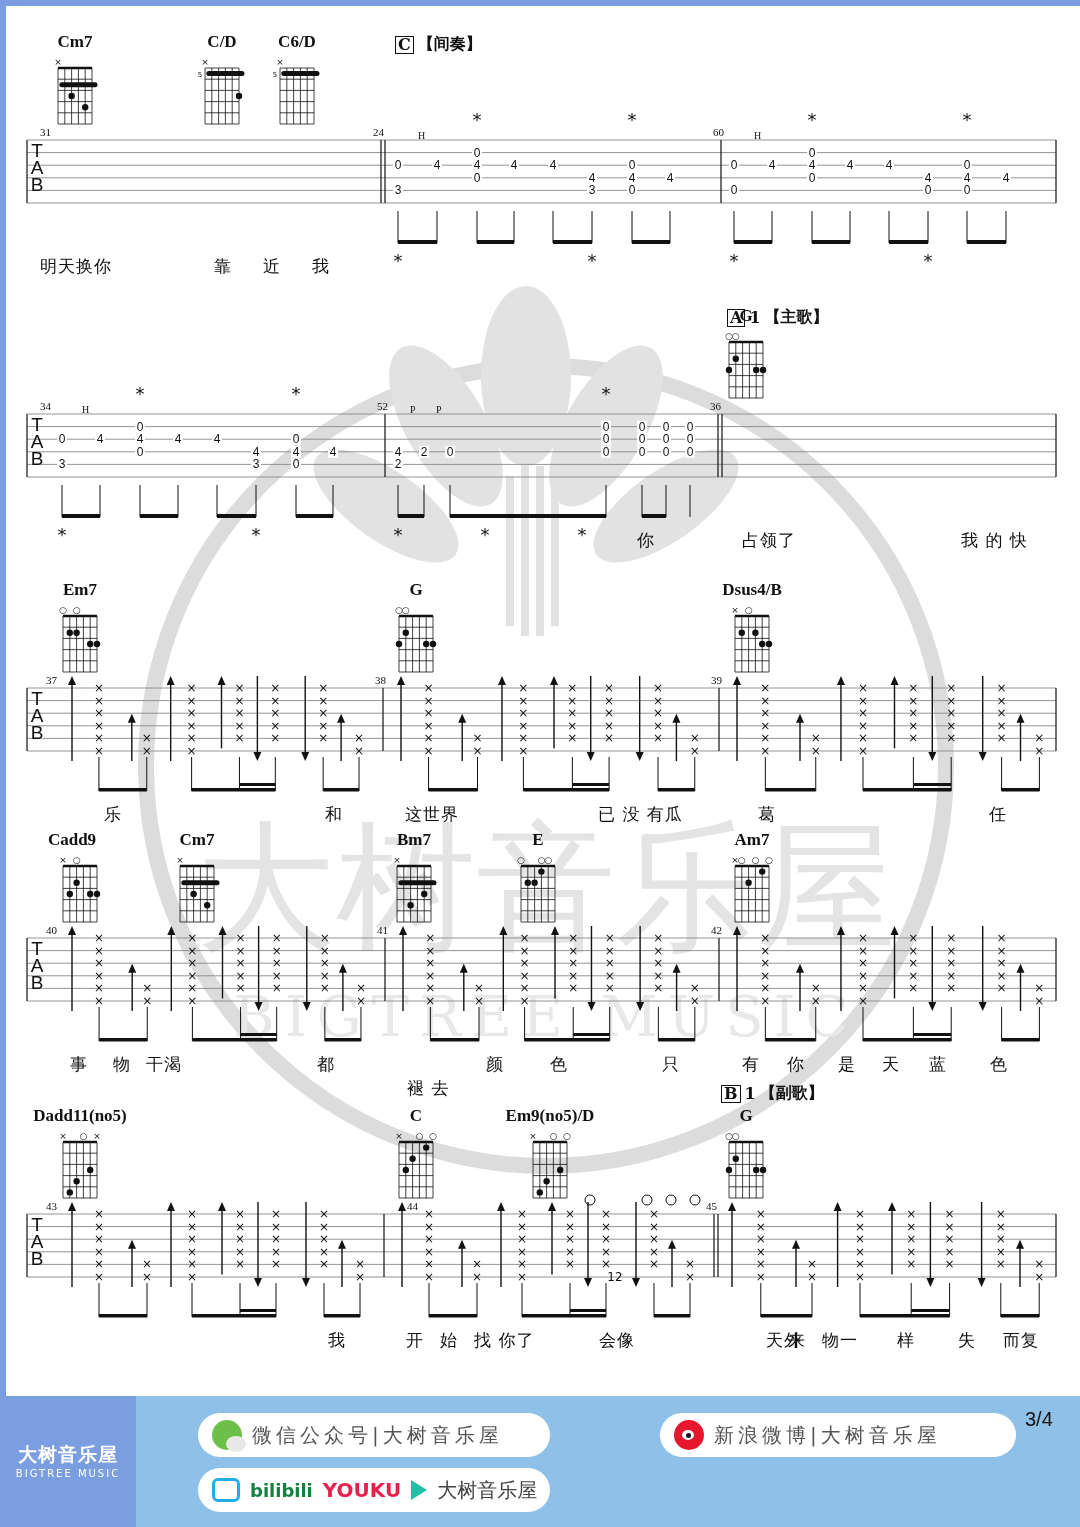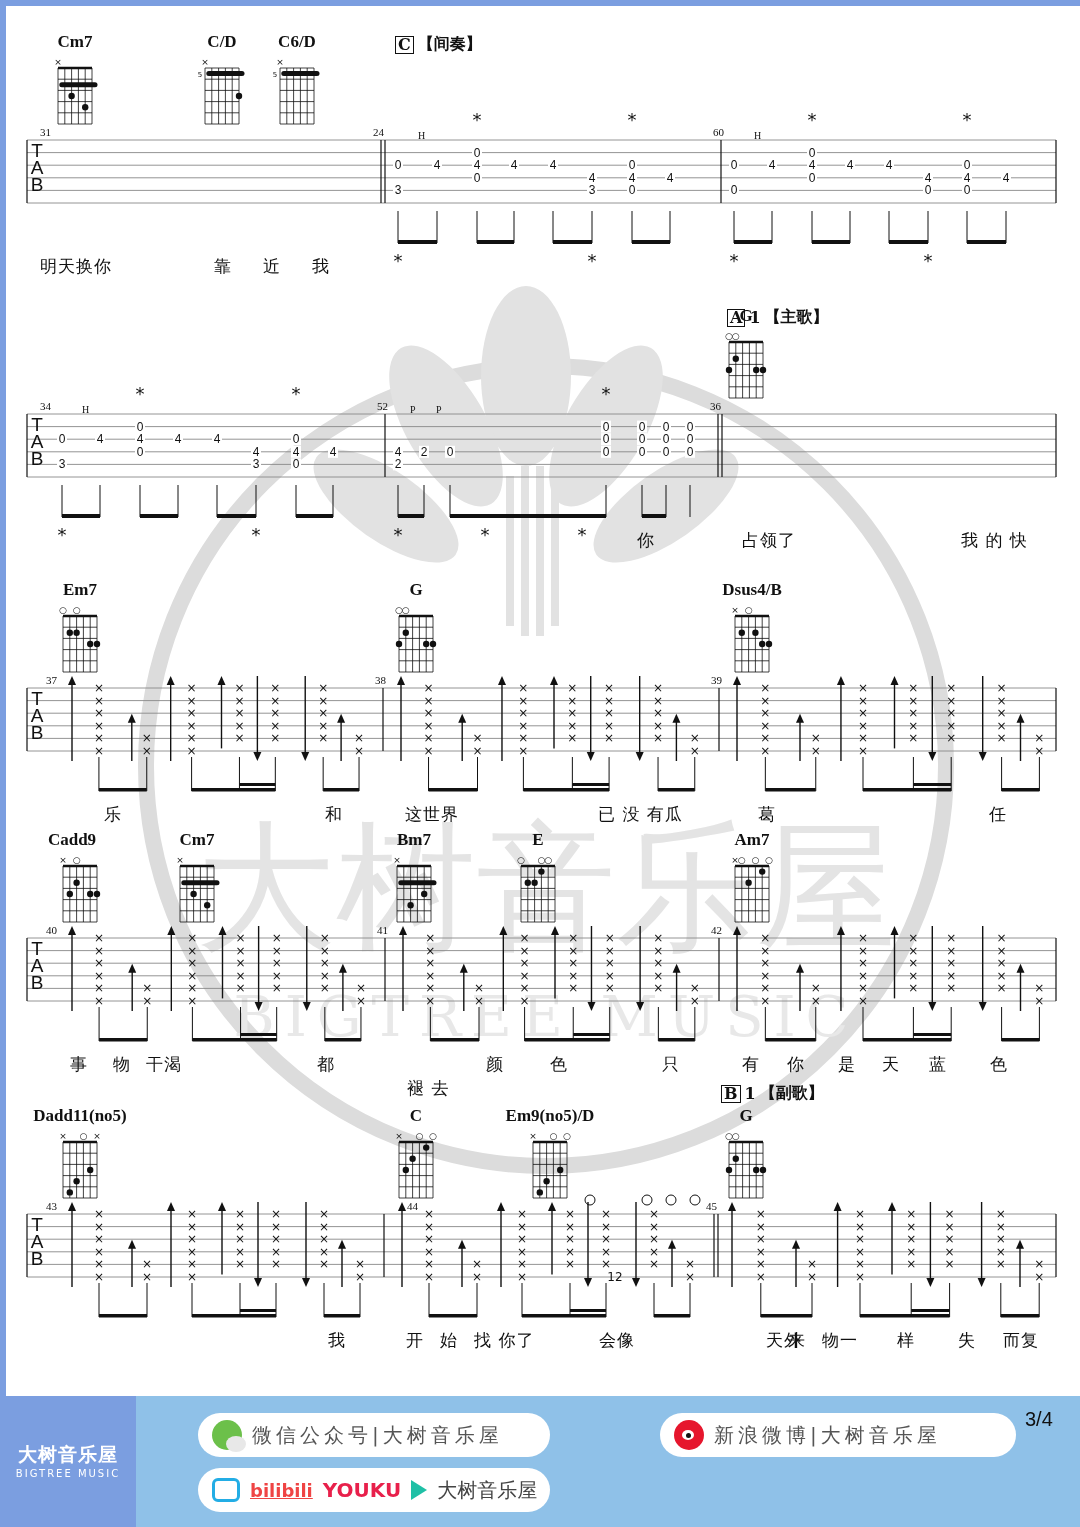--- a/index.html
+++ b/index.html
@@ -1252,21 +1252,21 @@
 
   <div class="pill" style="left:198px; top:17px; width:352px;">
     <span class="icon" style="background:#6cc04a;">
       <span style="position:absolute; right:-4px; bottom:-2px; width:20px; height:16px; border-radius:50%; background:#e8e8e8;"></span>
     </span>
     <span>微信公众号|大树音乐屋</span>
   </div>
 
   <div class="pill" style="left:198px; top:72px; width:352px; letter-spacing:0;">
     <span class="icon" style="border-radius:6px; border:3px solid #23ade5; background:#fff; width:28px; height:24px; flex:0 0 28px;"></span>
-    <span style="color:#ef4444; font-weight:bold; font-size:18px;text-decoration:underline;">bilibili</span>
+    <span style="color:#15803d; font-weight:bold; font-size:18px;">bilibili</span>
     <span style="color:#e8204b; font-weight:bold; font-size:20px;">YOUKU</span>
     <span style="display:inline-block; width:0; height:0; border-left:16px solid #1fc0a6; border-top:10px solid transparent; border-bottom:10px solid transparent;"></span>
     <span style="color:#444;">大树音乐屋</span>
   </div>
 
 
   <div class="page-num">3/4</div>
 </div>
 
 </body></html>

